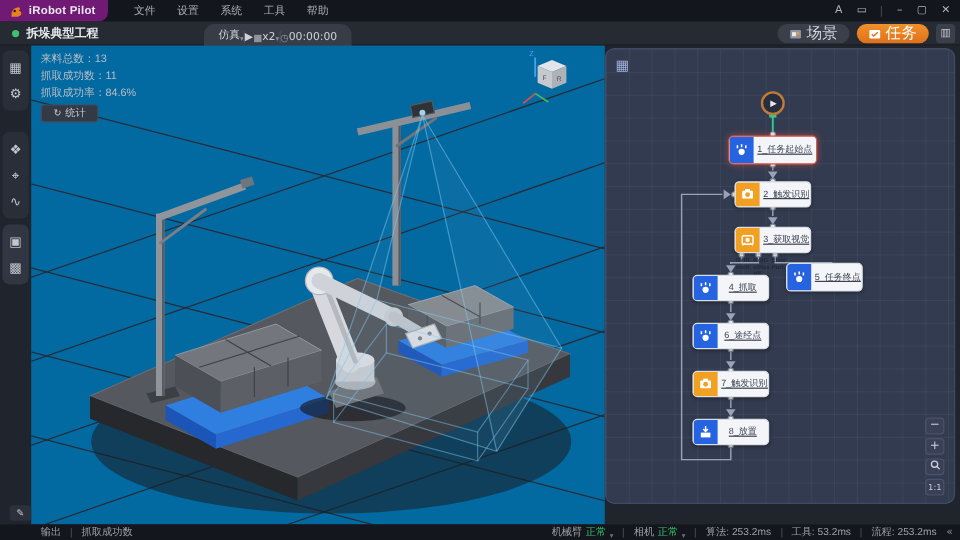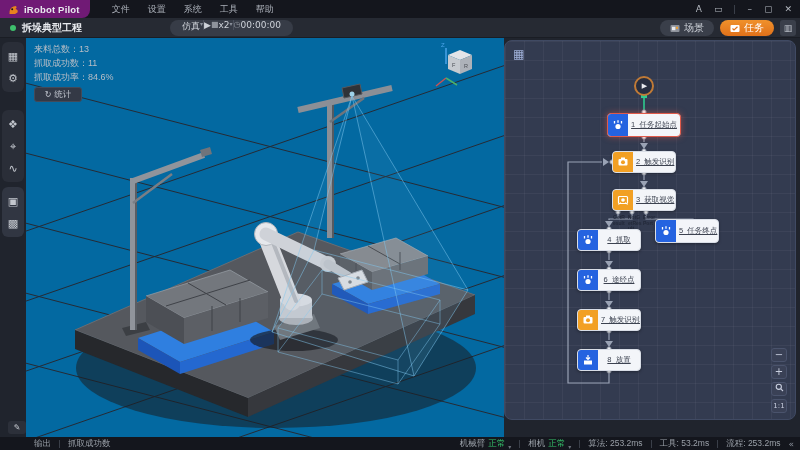--- a/index.html
+++ b/index.html
@@ -18,29 +18,29 @@
   .winctl { margin-left:auto; display:flex; align-items:center; gap:12px; padding-right:8px; }
   .winctl span { color:#b3b8c0; font-size:9px; font-family:"DejaVu Sans",sans-serif; }
   .winctl .sep { width:1px; height:9px; background:#3a3f49; }
 
   
   .toolbar { position:absolute; left:0; top:18px; width:800px; height:20px;
     background:#262a33; display:flex; align-items:center; border-bottom:1px solid #1a1d24; }
   .proj-dot { width:6px; height:6px; border-radius:50%; background:#3ec06c; margin:0 6px 0 10px; }
   .proj-name { color:#e8eaee; font-size:10px; font-weight:bold; }
   .simpill { position:absolute; left:170px; top:2px; height:16px; background:#373c47;
-    border-radius:9px; display:flex; align-items:flex-start; gap:0; padding:0 12px; }
+    border-radius:9px; display:flex; align-items:flex-end; gap:0; padding:16px 12px; }
   .simpill span { font-size:9px; color:#ced2d9; font-family:"DejaVu Sans",sans-serif; }
   .simpill .vsep { width:1px; height:10px; background:#4a505c; }
   .simpill .caret { font-size:6px; color:#8b919c; }
   .timer { font-family:"Liberation Mono","DejaVu Sans Mono",monospace; }
   .tabs { position:absolute; right:4px; top:2px; display:flex; align-items:center; gap:6px; }
   .tab { height:16px; border-radius:9px; display:flex; align-items:center; gap:4px;
     padding:0 10px; background:#3a3f4a; cursor:pointer; }
-  .tab span { font-size:10px; color:#ced2d9; }
+  .tab span { font-size:13px; color:#ced2d9; }
   .tab.active { background:linear-gradient(#f0912b,#e0711a); }
   .tab.active span { color:#fff; }
   .panel-btn { width:16px; height:16px; background:#3a3f4a; border-radius:3px;
     display:flex; align-items:center; justify-content:center; color:#c0c5cd;
     font-size:9px; font-family:"DejaVu Sans",sans-serif; }
 
   
   .rail { position:absolute; left:0; top:38px; width:26px; bottom:13px; display:flex;
     flex-direction:column; align-items:center; }
   .rail-group { width:22px; background:#2a2e38; border-radius:6px; padding:3px 0;

